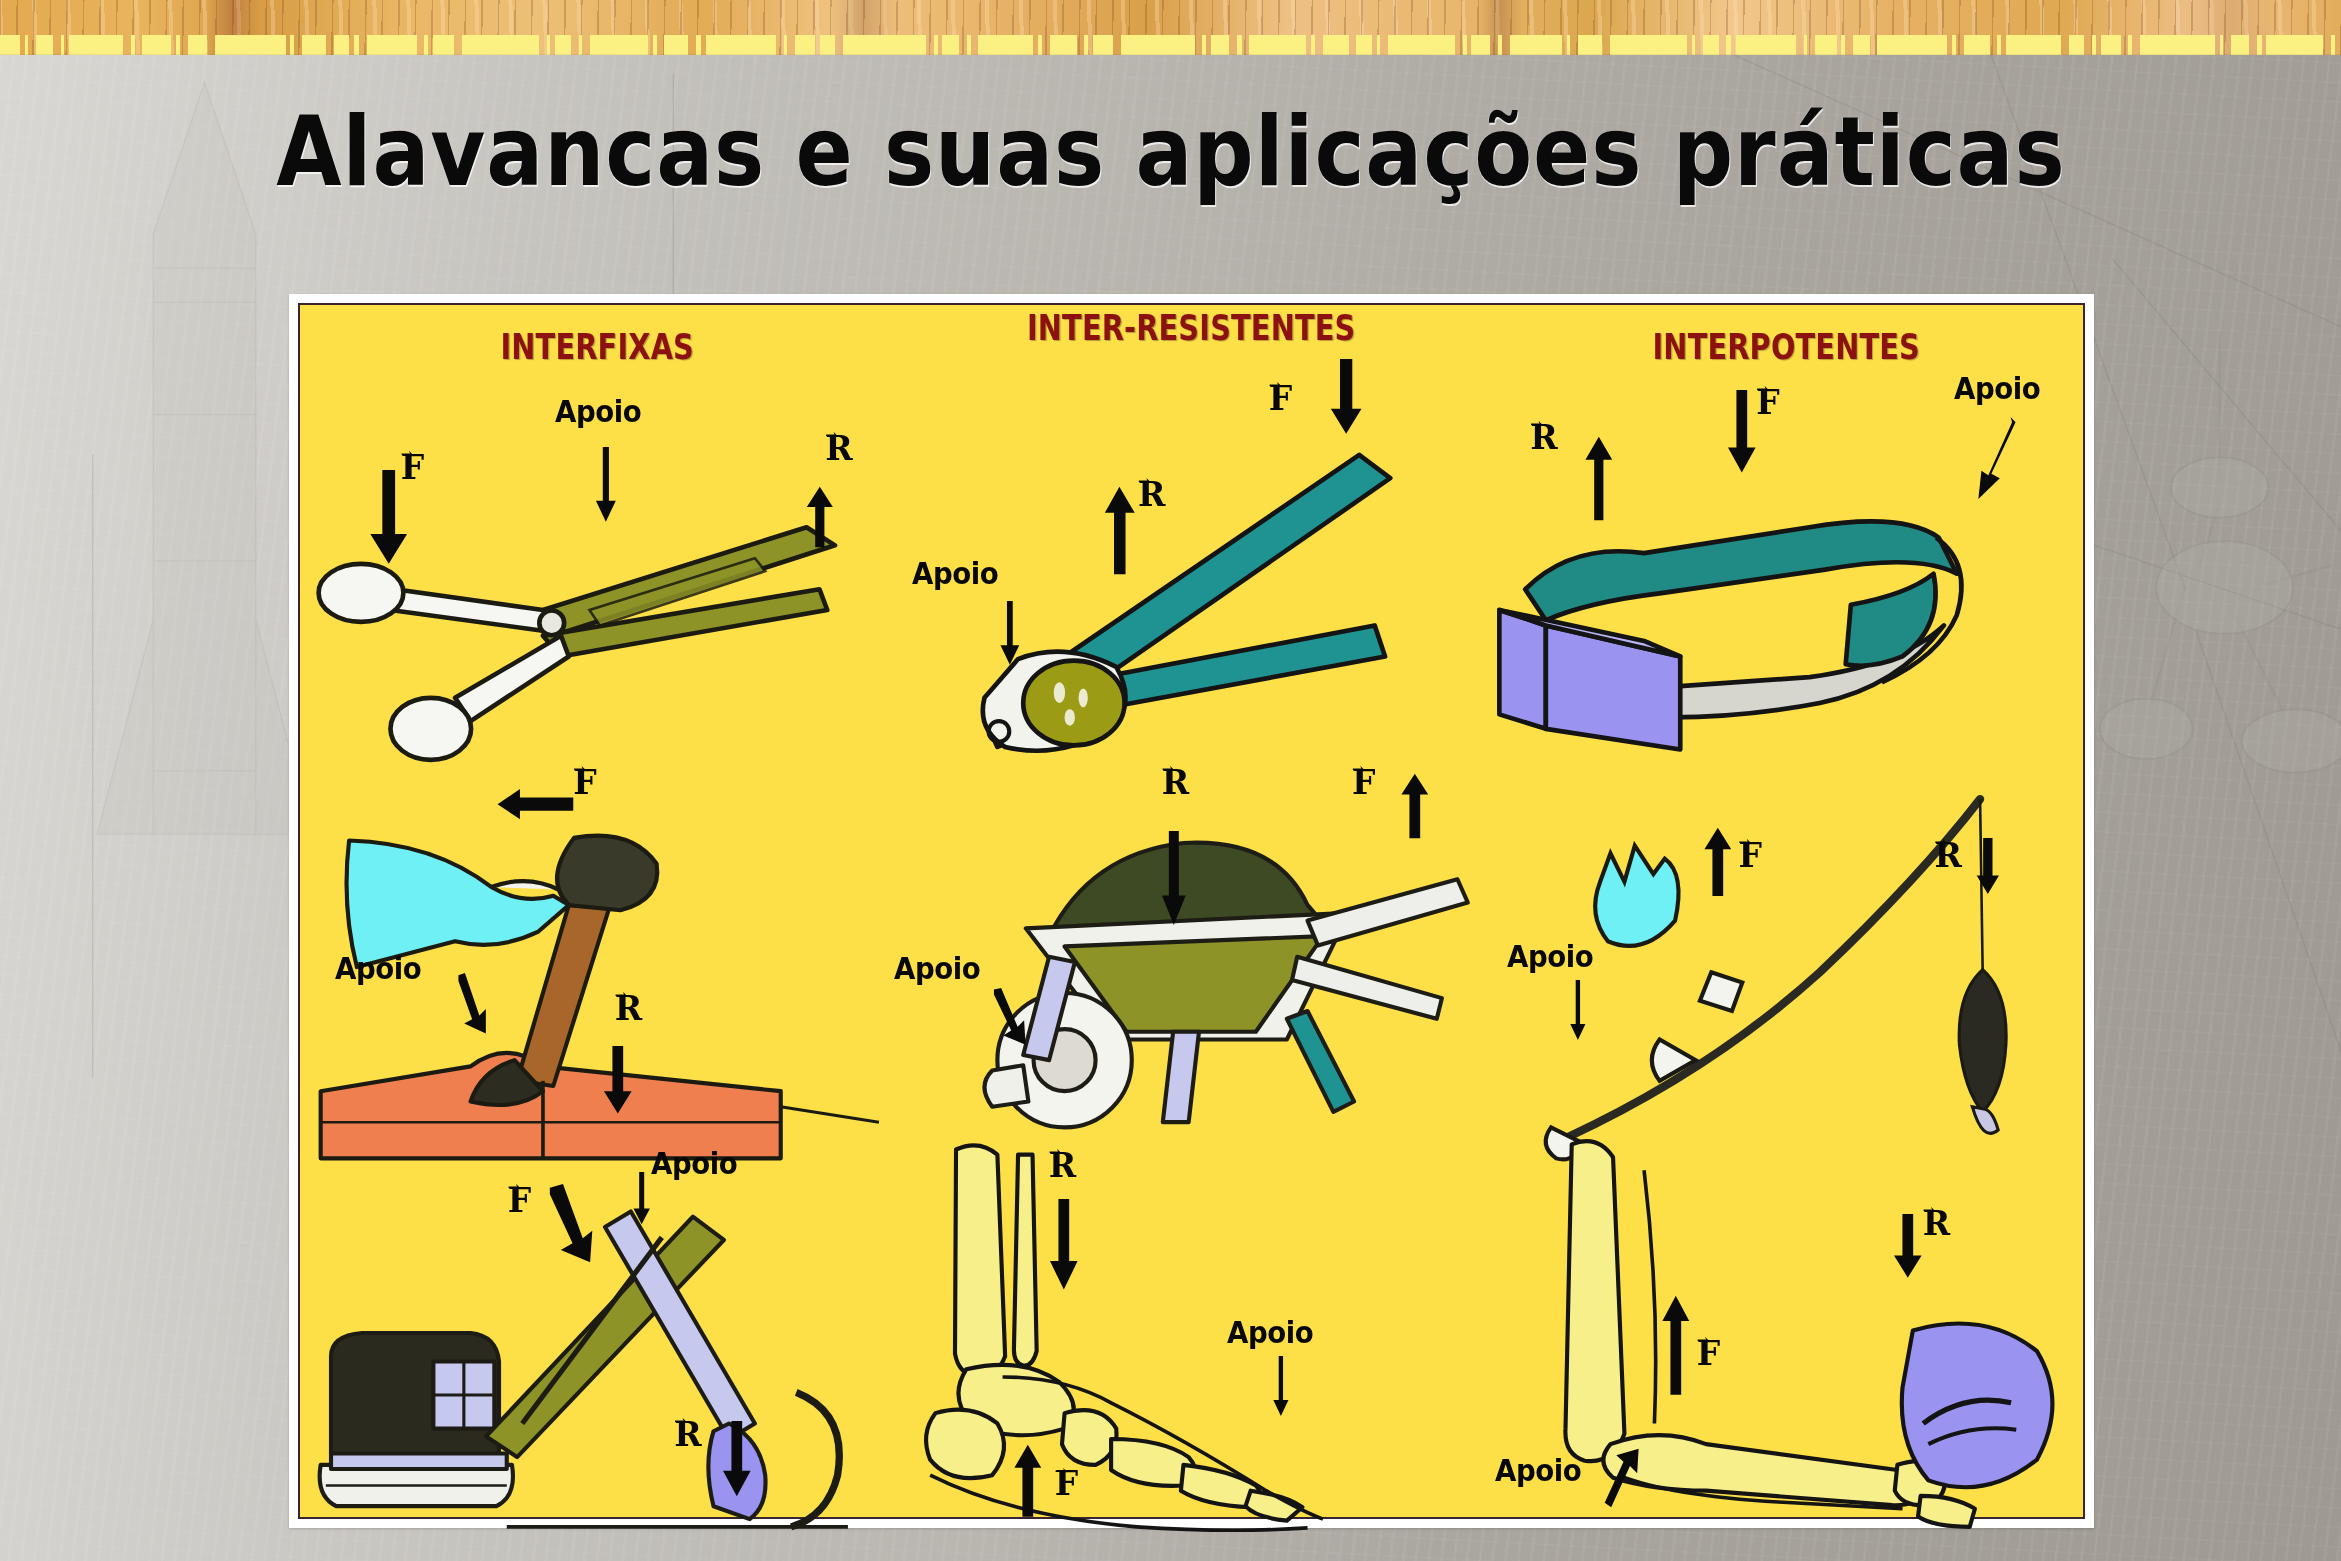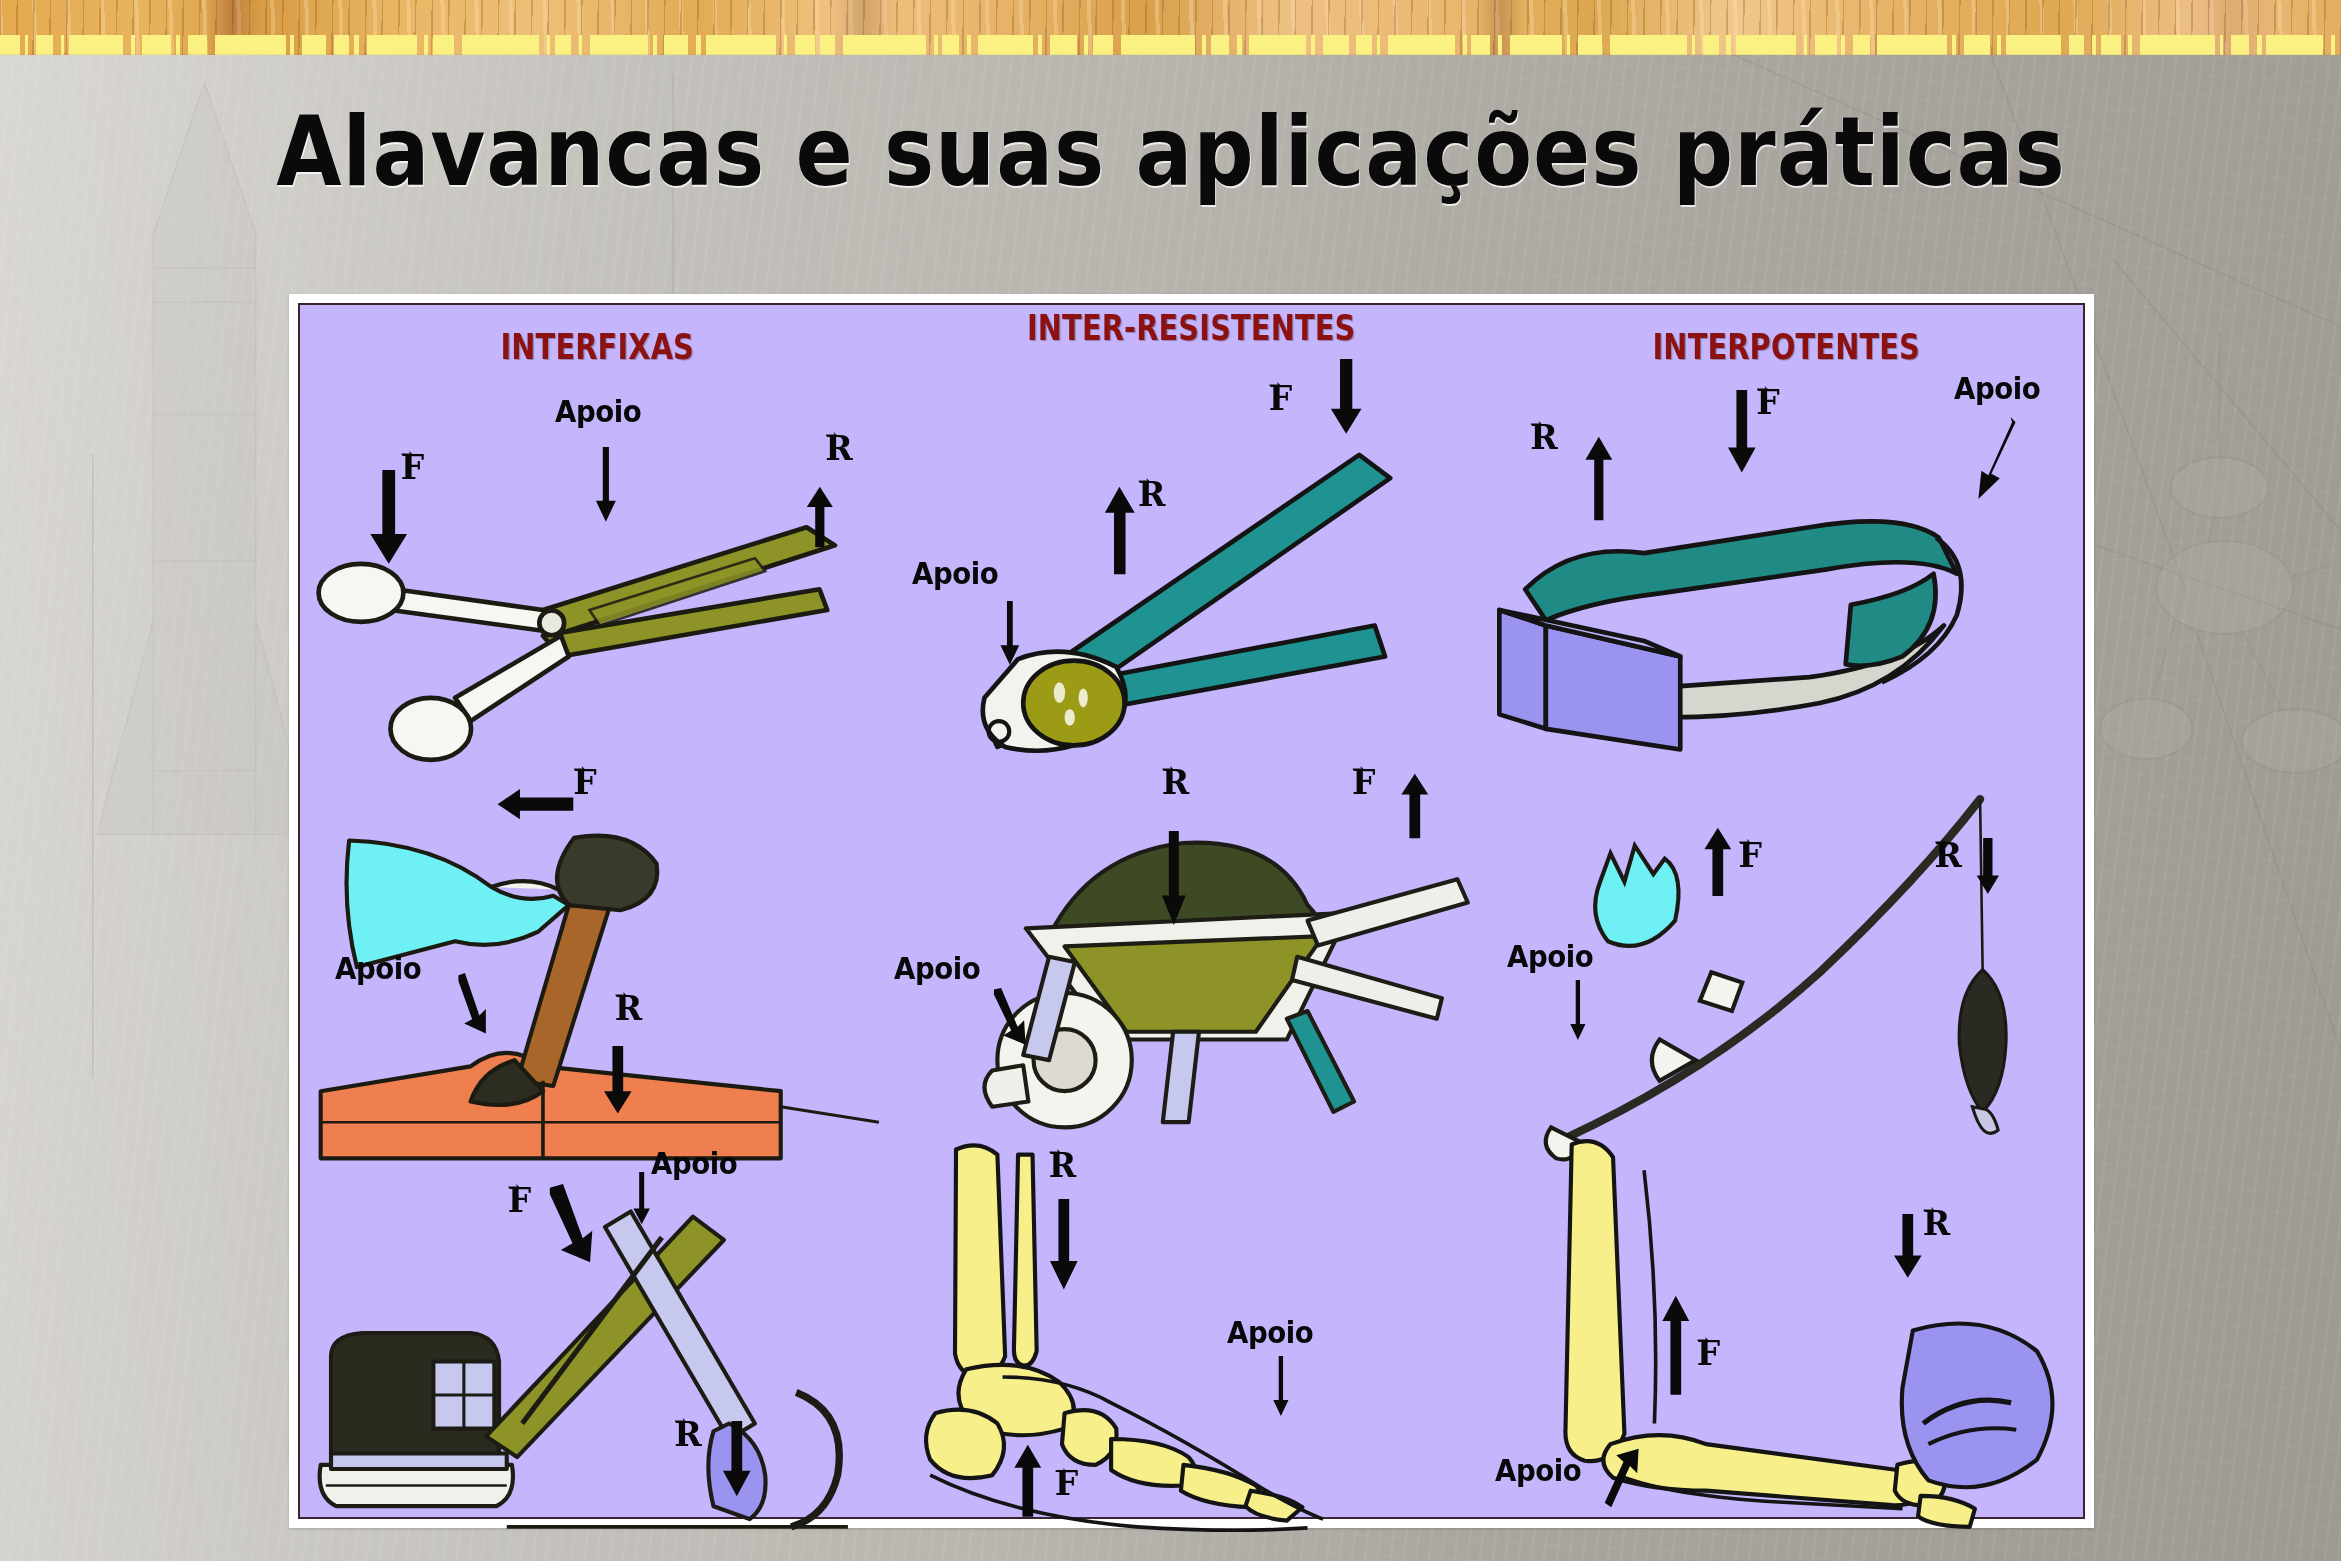--- a/index.html
+++ b/index.html
@@ -68,21 +68,21 @@
   }
 
   
   #panel{
     position:absolute;left:289px;top:294px;width:1805px;height:1234px;
     background:#ffffff;padding:8.8px;box-sizing:border-box;
     box-shadow:0 1px 2.4px rgba(0,0,0,.18);
   }
   #panel-inner{
     width:100%;height:100%;box-sizing:border-box;
-    border:2px solid #3b2430;background:#c4b5fd;position:relative;
+    border:2px solid #3b2430;background:#fde047;position:relative;
   }
   #grid{
     position:absolute;inset:0;display:grid;
     grid-template-columns:repeat(3,1fr);
     grid-template-rows:62px repeat(3,1fr);
   }
   .col-head{
     display:flex;align-items:flex-end;justify-content:center;
     font-family:"DejaVu Sans",sans-serif;
     font-weight:700;font-size:36px;letter-spacing:0.2px;color:#8c1111;

